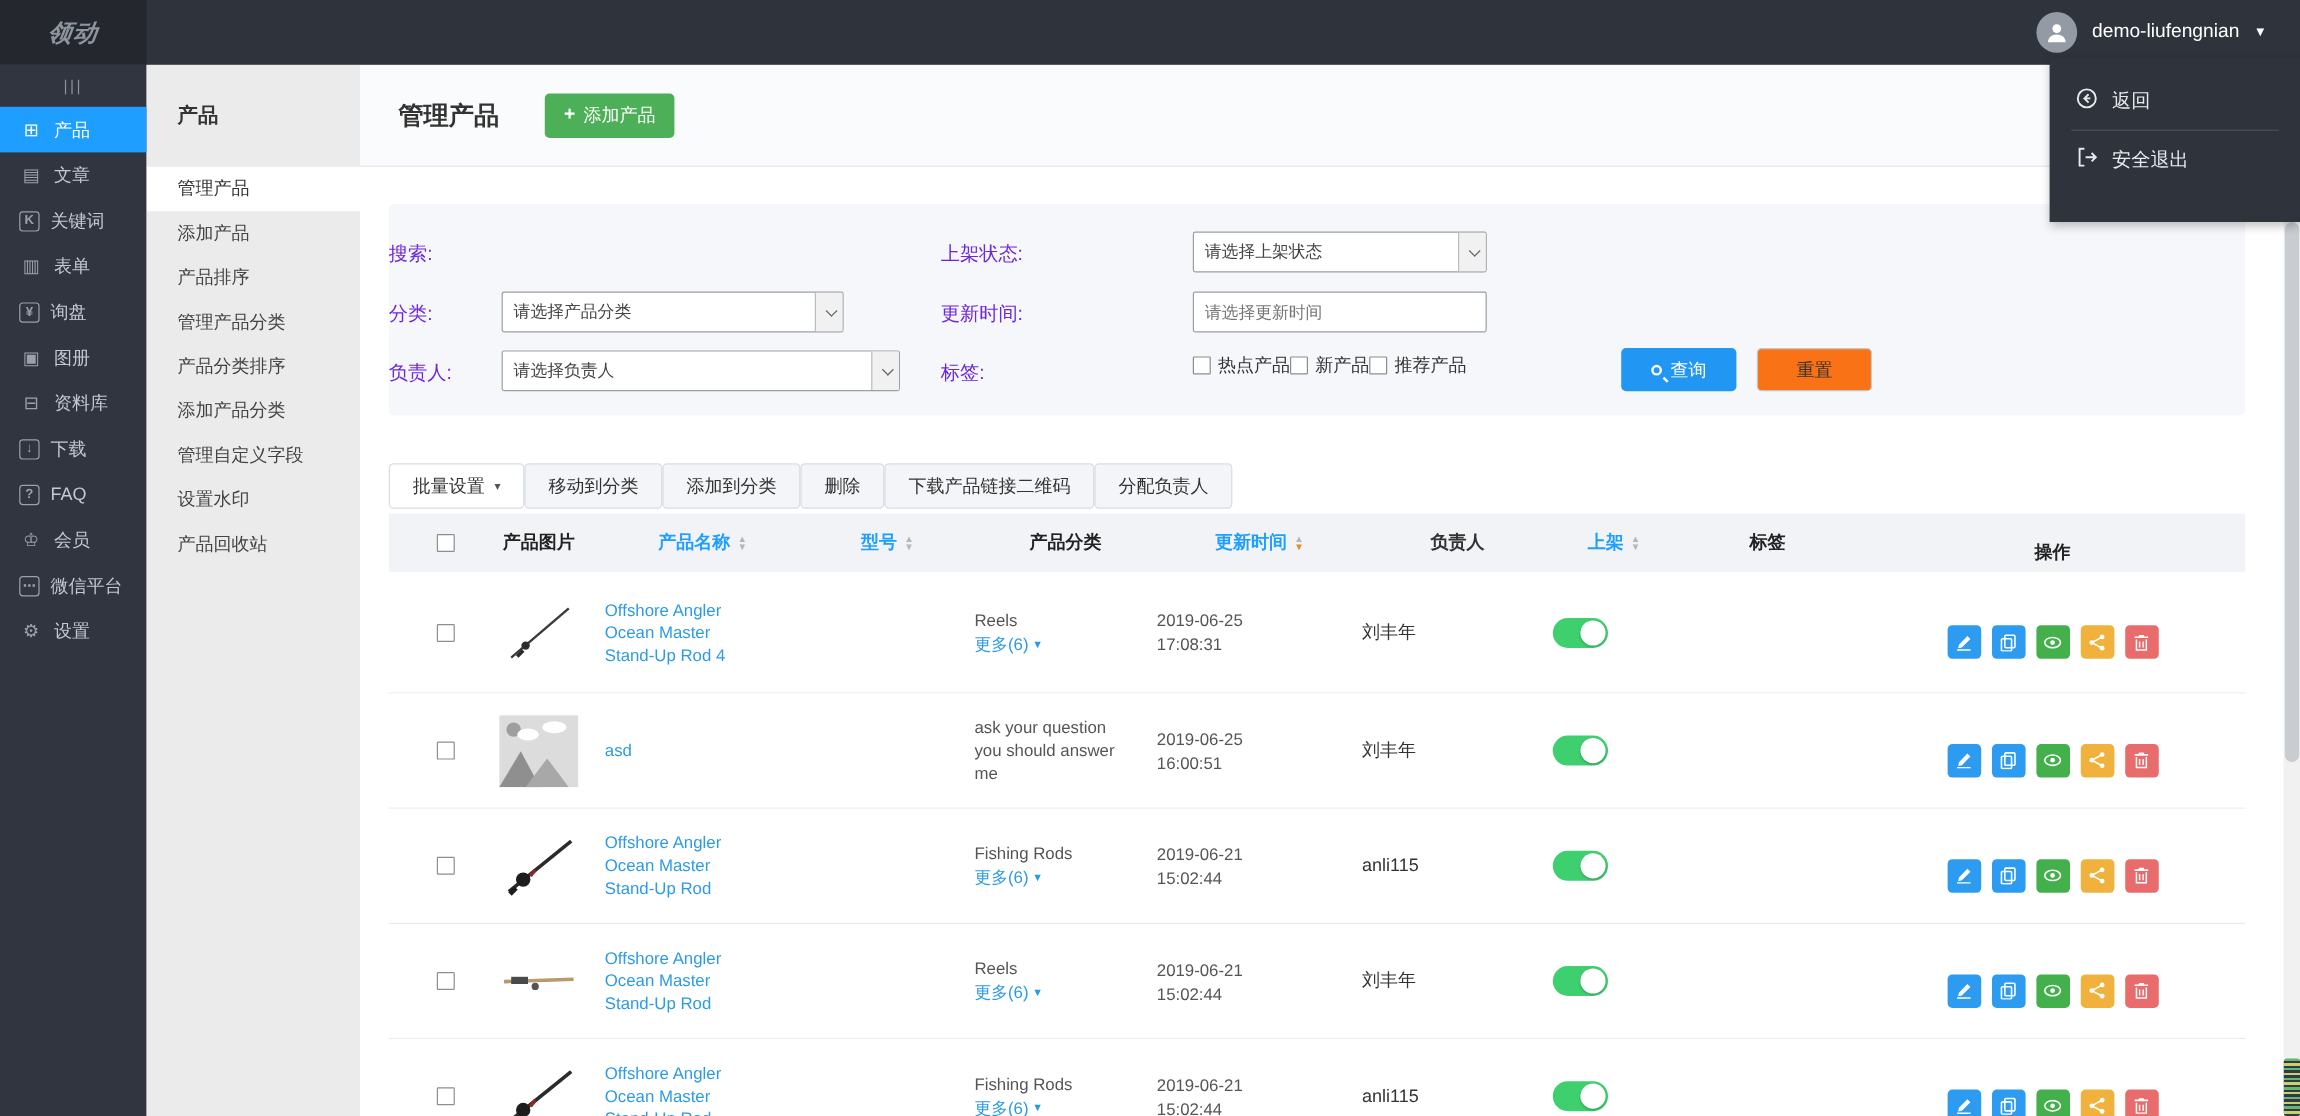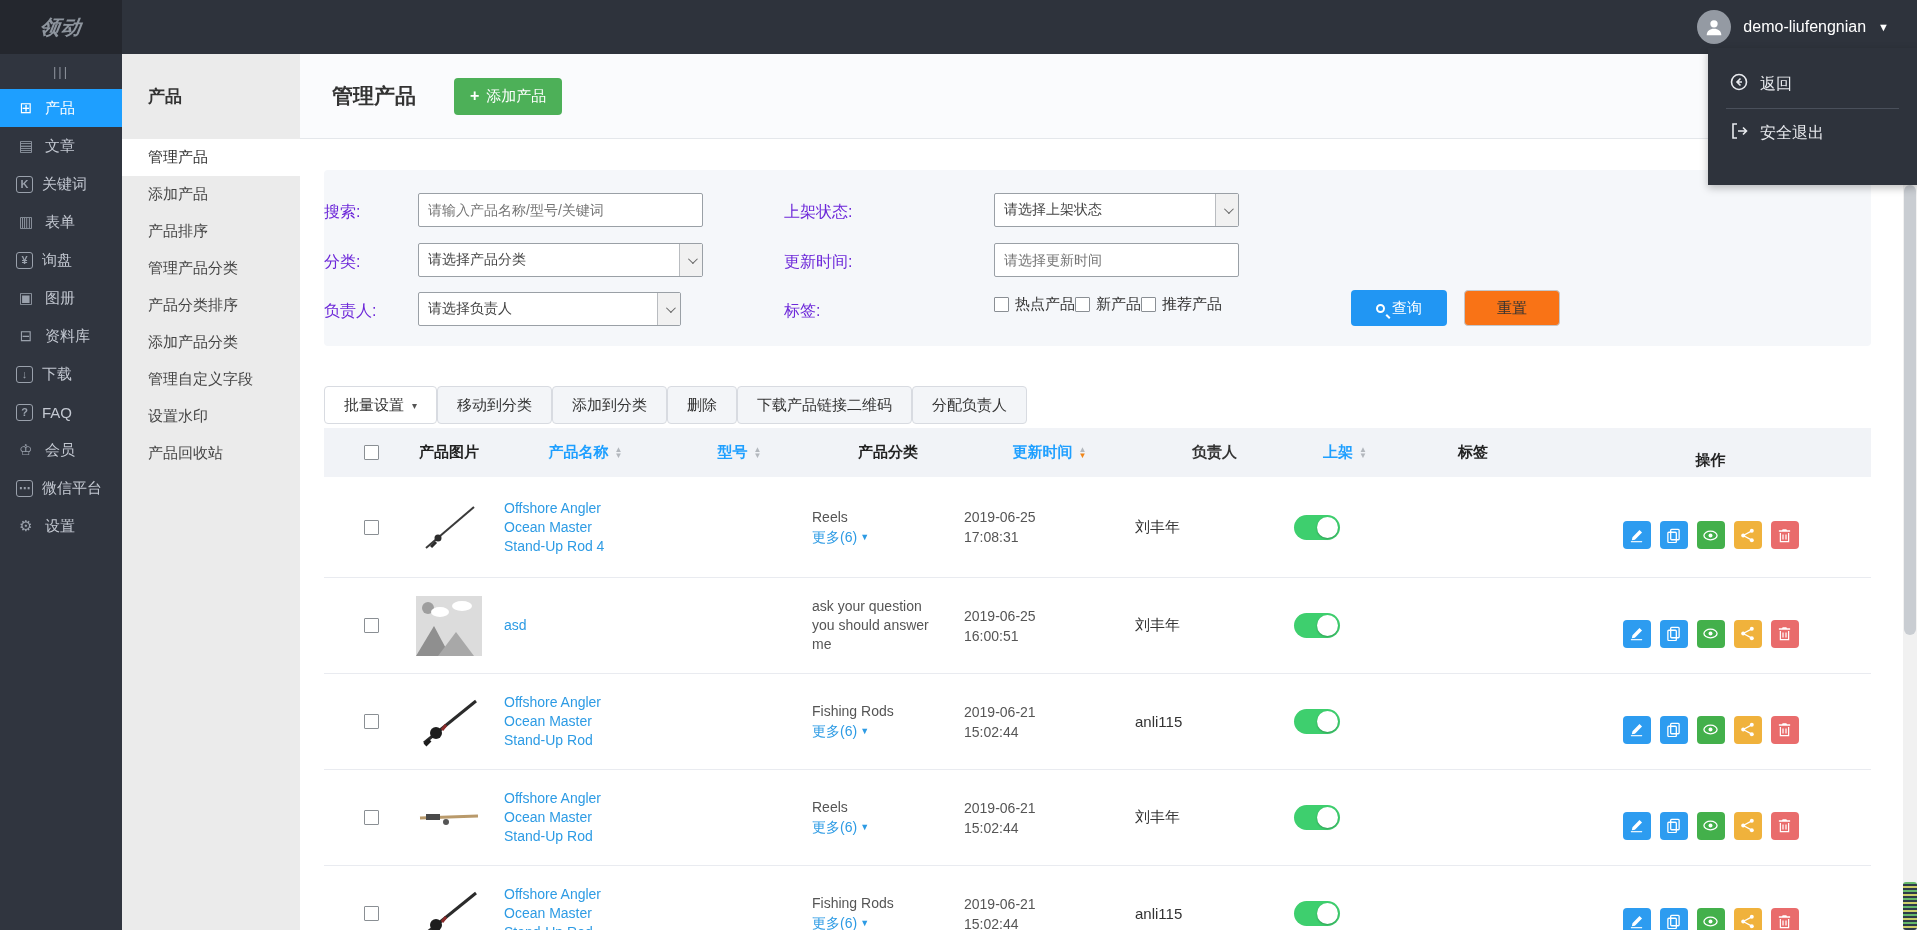--- a/index.html
+++ b/index.html
@@ -219,34 +219,31 @@
   <div class="page-header">
     <span class="page-title">管理产品</span>
     <button class="add-btn">
       <span class="add-plus">+</span>
       <span>添加产品</span>
     </button>
   </div>
 
   <div class="filter-card">
     <div class="f-label" style="left:0;top:32px;width:84px;">搜索:</div>
-    <div class="f-input" style="left:94px;top:23px;width:285px;">
-      <input placeholder="请输入产品名称/型号/关键词" style="">
-    </div>
 
     <div class="f-label" style="left:0;top:82px;width:84px;">分类:</div>
     <div class="f-select" style="left:94px;top:73px;width:285px;">
       <span>请选择产品分类</span>
       <span class="sel-arrow-box">
           <span class="chev"></span>
         </span>
     </div>
 
     <div class="f-label" style="left:0;top:131px;width:84px;">负责人:</div>
-    <div class="f-select" style="left:94px;top:122px;width:263px;">
+    <div class="f-select" style="left:94px;top:122px;width:332px;">
       <span>请选择负责人</span>
       <span class="sel-arrow-box">
           <span class="chev"></span>
         </span>
     </div>
 
     <div class="f-label" style="left:460px;top:32px;width:200px;">上架状态:</div>
     <div class="f-select" style="left:670px;top:23px;width:245px;">
       <span>请选择上架状态</span>
       <span class="sel-arrow-box">

